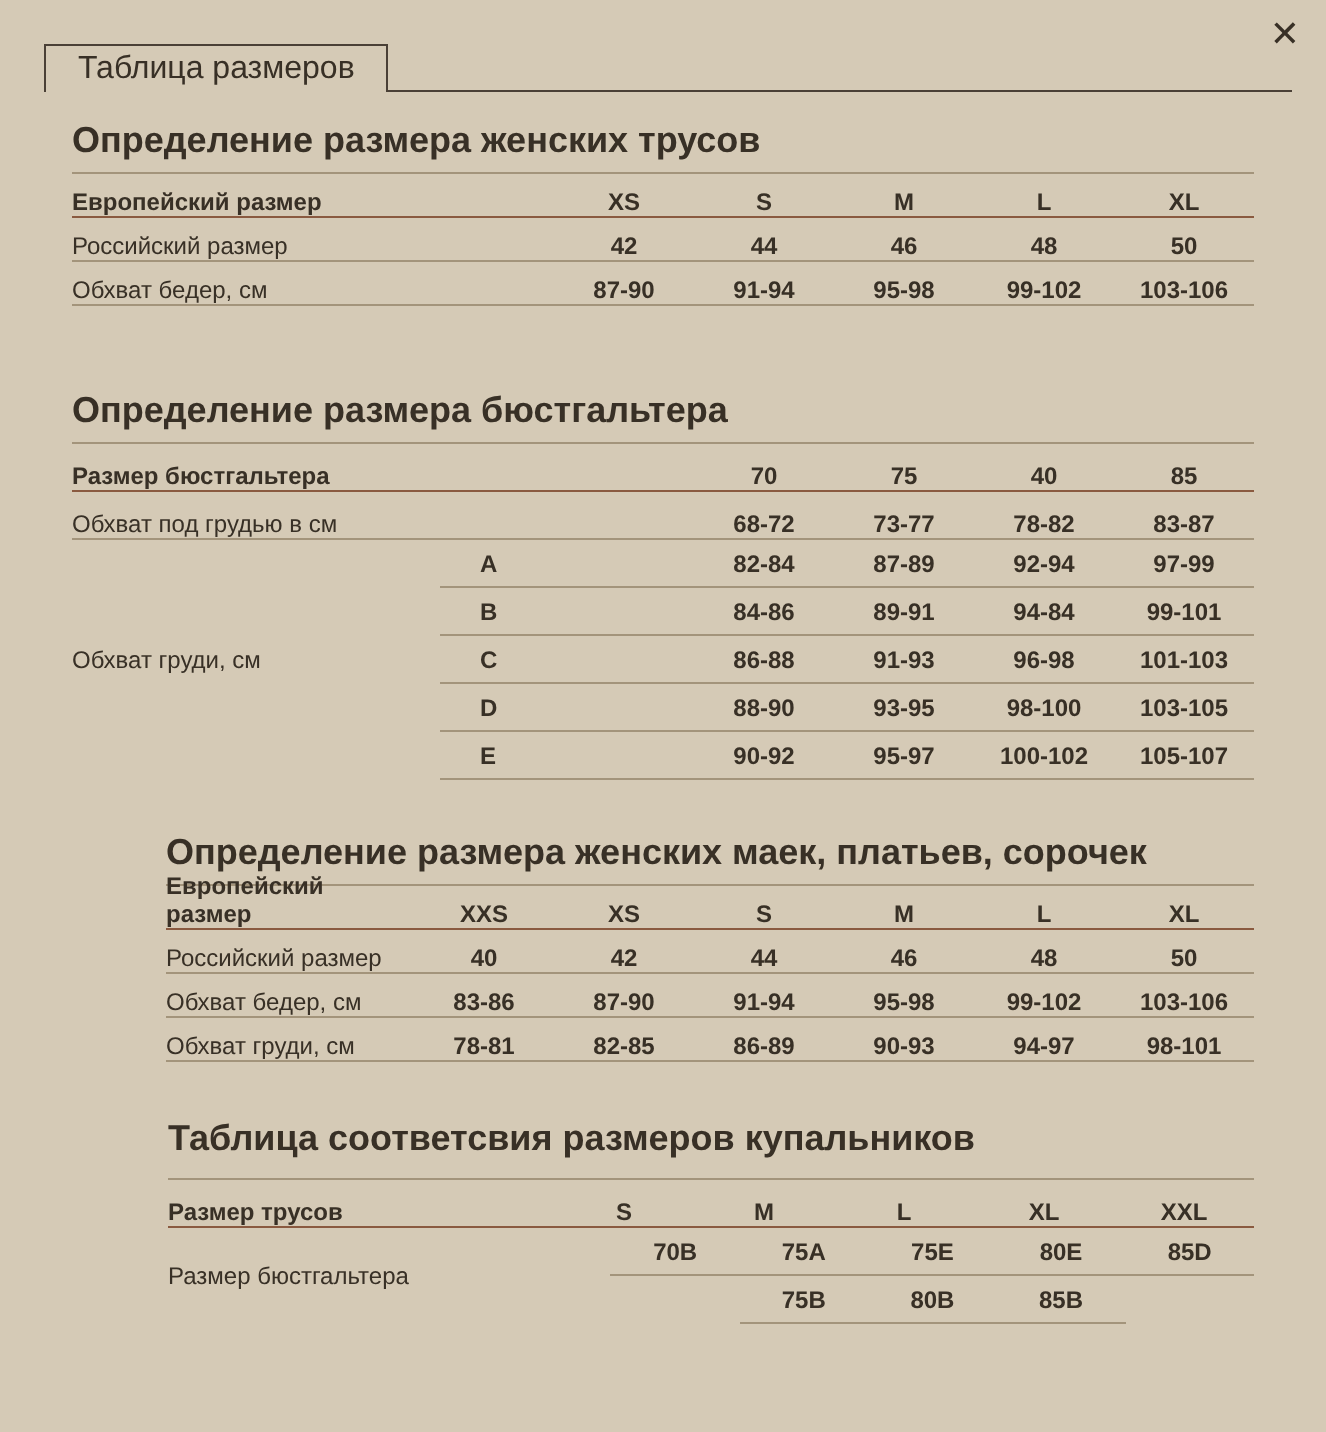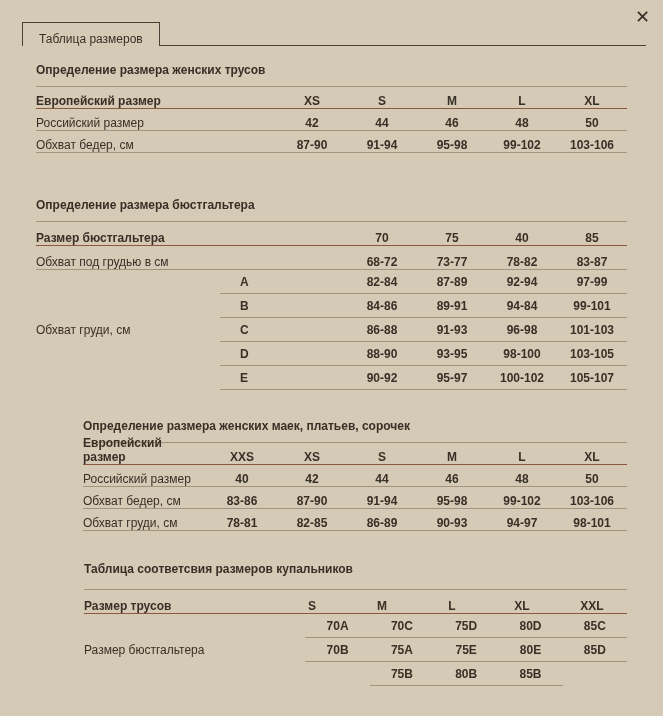--- a/index.html
+++ b/index.html
@@ -8,24 +8,24 @@
     --line:#a3947b;
     --hline:#8a5a40;
     --frame:#4a4036;
   }
   *{margin:0;padding:0;box-sizing:border-box;}
   html,body{background:var(--bg);}
   .page{width:663px;height:716px;background:var(--bg);position:relative;overflow:hidden;
         font-family:"Liberation Sans",sans-serif;color:var(--text);}
   .close{position:absolute;top:8px;right:13px;font-size:18px;line-height:1;cursor:pointer;color:var(--text);}
   .topbar{display:flex;margin:22px 17px 0 22px;height:24px;}
-  .tab{border:1px solid var(--frame);border-bottom:none;padding:0 16px;display:flex;align-items:flex-end;font-size:12px;}
+  .tab{border:1px solid var(--frame);border-bottom:none;padding:0 16px;display:flex;align-items:center;font-size:16px;}
   .topbar-fill{flex:1;border-bottom:1px solid var(--frame);}
   .content{padding:0 36px;}
-  .sec-title{font-size:12px;font-weight:bold;line-height:16px;}
+  .sec-title{font-size:18px;font-weight:bold;line-height:16px;}
   .sec1{margin-top:16px;}
   .sec2{margin-top:44px;}
   .sec3{margin-top:28px;margin-left:47px;}
   .sec4{margin-top:30px;margin-left:48px;}
   .tbl{border-top:1px solid var(--line);margin-top:8px;}
   .sec4 .tbl{margin-top:12px;}
   .row{display:flex;align-items:flex-end;border-bottom:1px solid var(--line);font-size:12px;}
   .t22 .row{height:22px;}
   .t24 .row,.t24 .letter-row,.t24 .srow{height:24px;}
   .row.h{border-bottom-color:var(--hline);}
@@ -195,28 +195,20 @@
           <div class="cell">S</div>
           <div class="cell">M</div>
           <div class="cell">L</div>
           <div class="cell">XL</div>
           <div class="cell">XXL</div>
         </div>
         <div class="rows-block">
           <div class="group-label">Размер бюстгальтера</div>
           <div class="srow">
             <div class="sp"></div>
-            <div class="cell bb">70A</div>
-            <div class="cell bb">70C</div>
-            <div class="cell bb">75D</div>
-            <div class="cell bb">80D</div>
-            <div class="cell bb">85C</div>
-          </div>
-          <div class="srow">
-            <div class="sp"></div>
             <div class="cell bb">70B</div>
             <div class="cell bb">75A</div>
             <div class="cell bb">75E</div>
             <div class="cell bb">80E</div>
             <div class="cell bb">85D</div>
           </div>
           <div class="srow">
             <div class="sp"></div>
             <div class="cell"></div>
             <div class="cell bb">75B</div>

